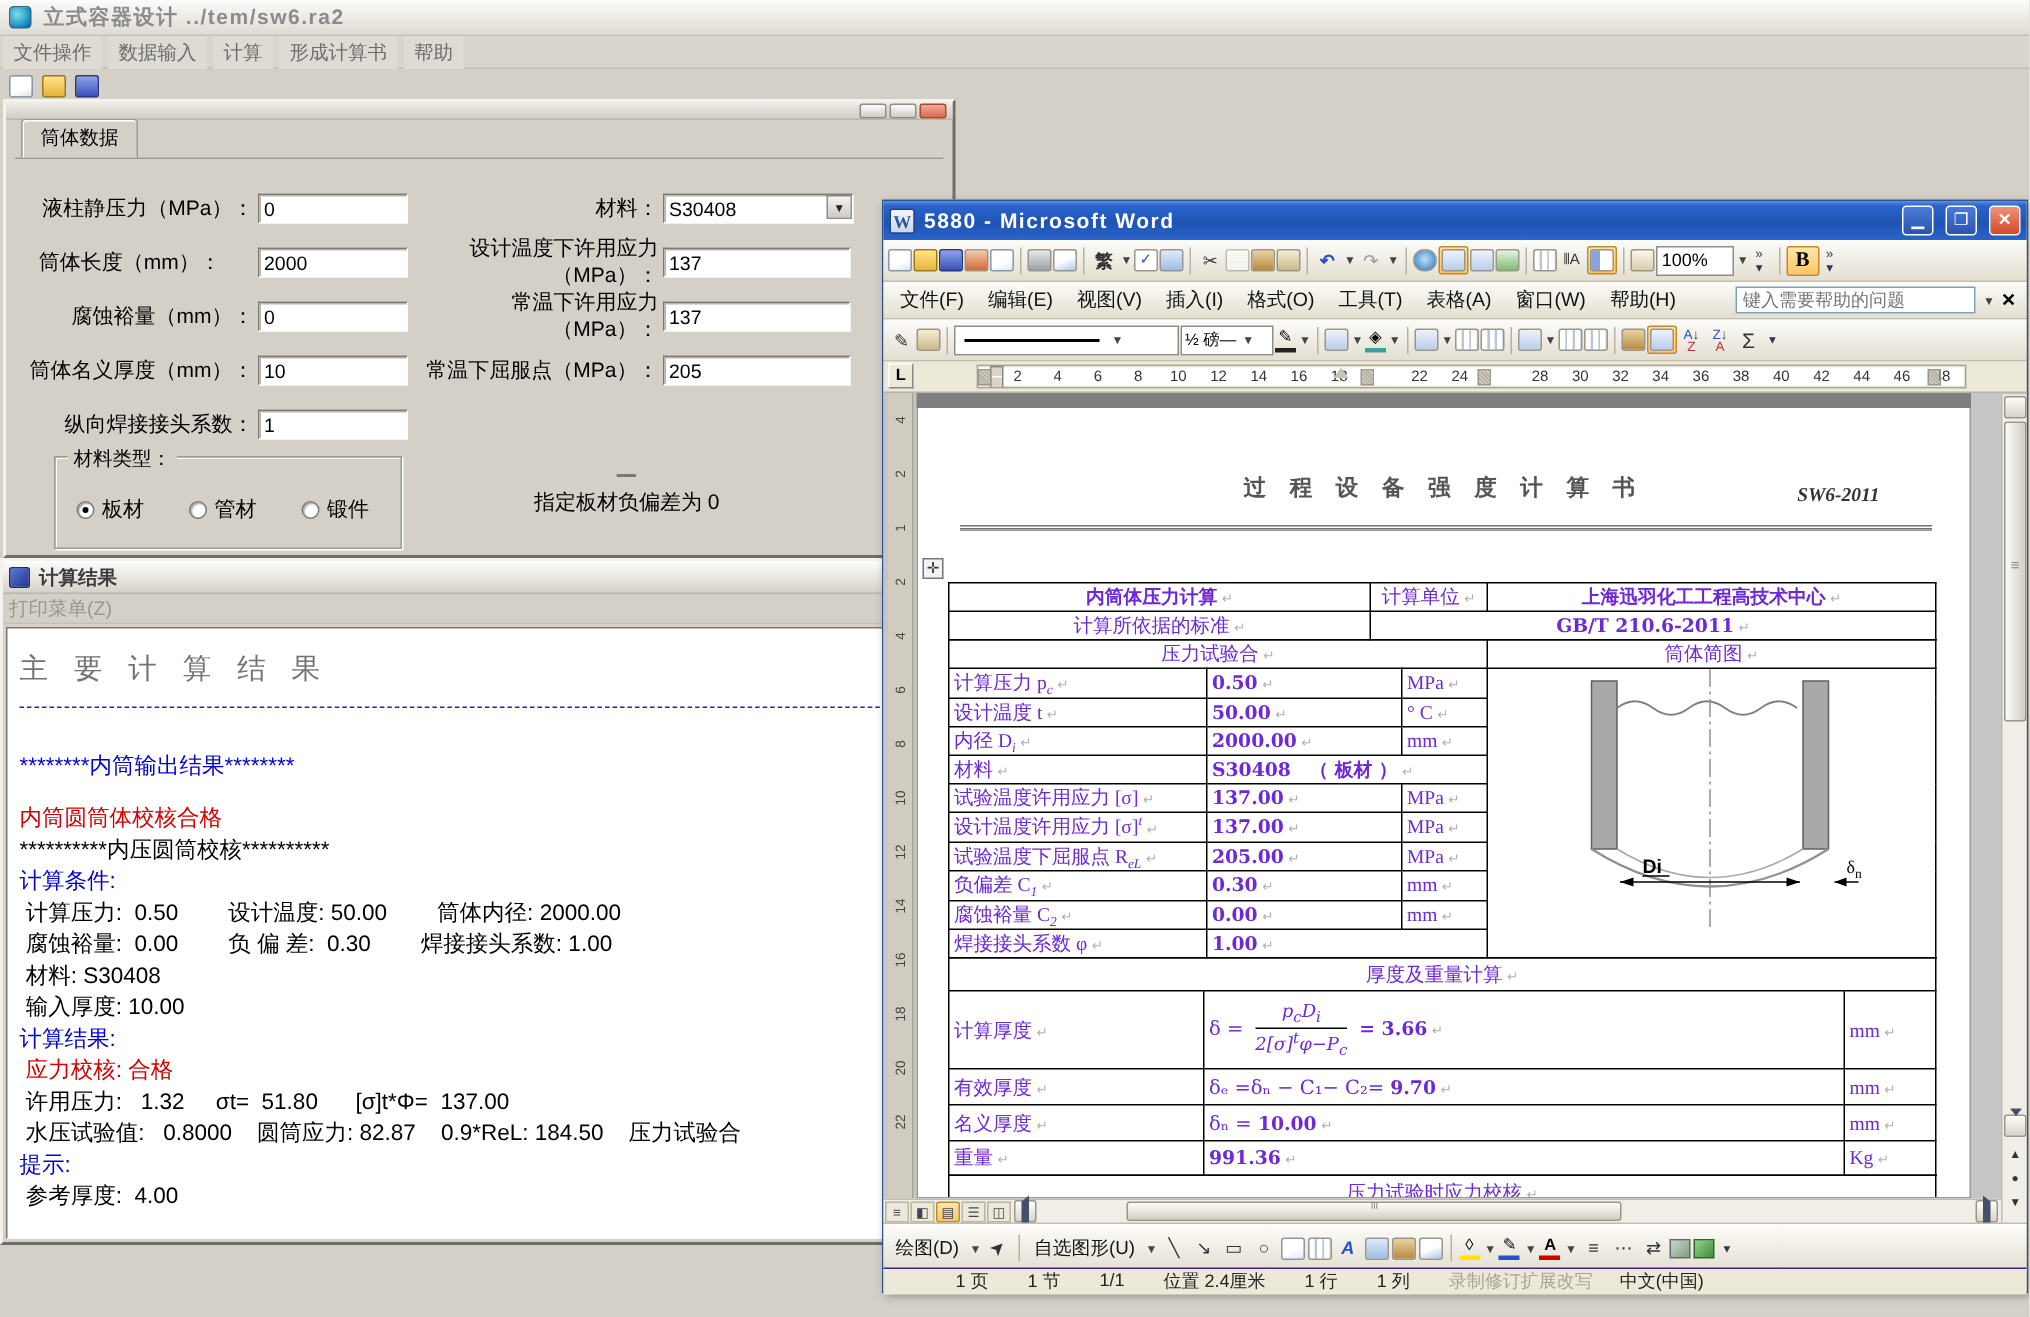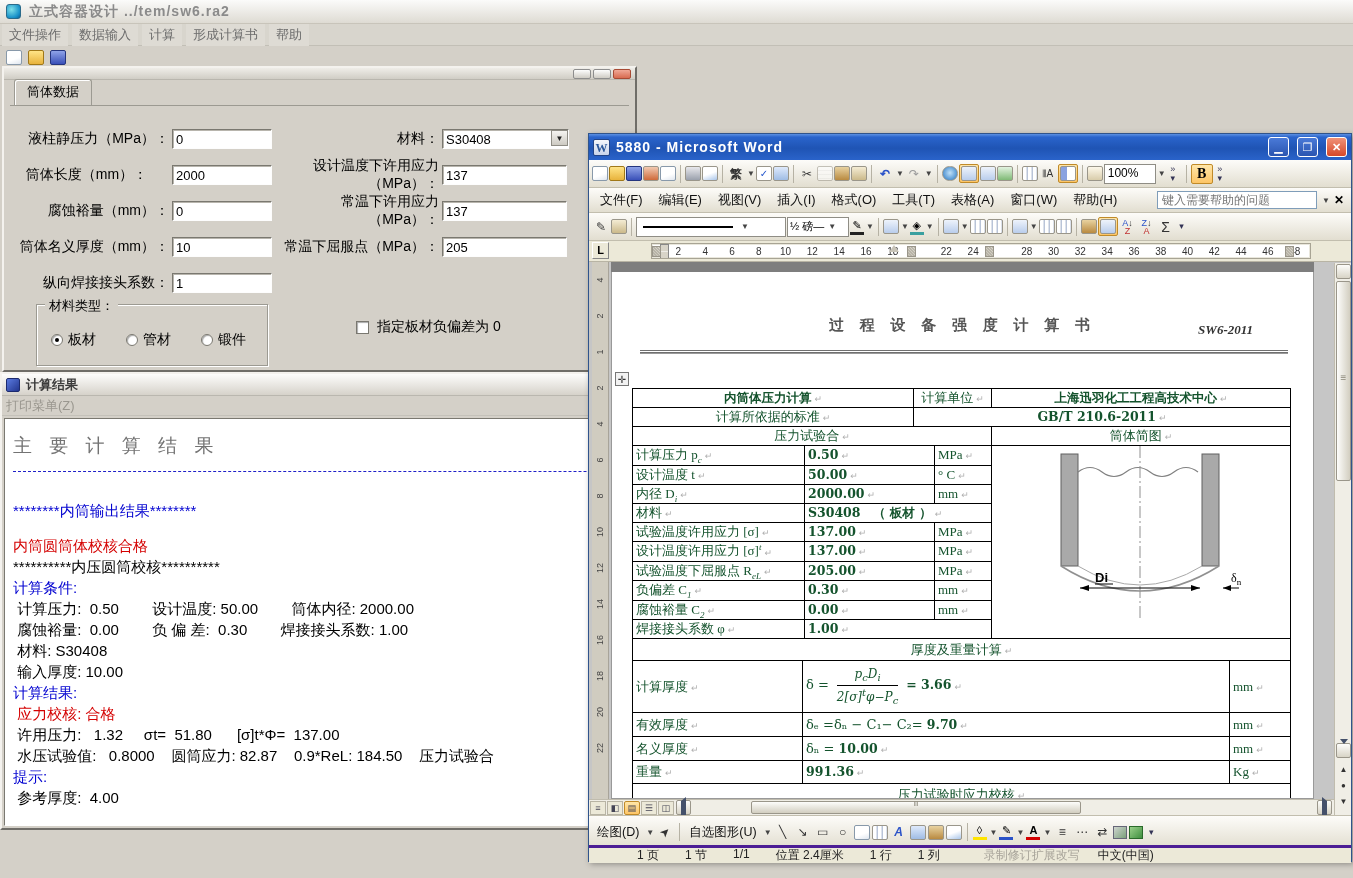--- a/index.html
+++ b/index.html
@@ -120,21 +120,21 @@
   .wdoc { position:absolute; left:0; top:128px; width:762px; height:537px; background:#c6c6c6; overflow:hidden; }
   .vruler { position:absolute; left:3px; top:0; width:17px; height:537px; background:#d0ccc0; border-right:1px solid #a8a49a; }
   .vnum { display:block; height:36px; font-size:9px; color:#444; text-align:center; line-height:36px; transform:rotate(-90deg); }
   .darkband { position:absolute; left:22px; top:0; width:703px; height:10px; background:#7e7e7e; }
   .page { position:absolute; left:22px; top:10px; width:703px; height:527px; background:#fff; border:1px solid #999; border-top:none; overflow:hidden; font-family:"Liberation Serif",serif; }
   .doc-title { position:absolute; left:0; top:44px; width:100%; text-align:center; font-size:15px; font-weight:bold; letter-spacing:6px; color:#555; }
   .doc-ver { position:absolute; right:60px; top:50px; font-size:13px; font-weight:bold; font-style:italic; color:#333; }
   .dblrule { position:absolute; left:28px; top:78px; width:648px; border-top:3px double #707070; border-bottom:1px solid #9a9a9a; height:4px; }
   .tbl-handle { position:absolute; left:3px; top:100px; width:14px; height:14px; border:1px solid #777; background:#f2f2f2; font-size:10px; line-height:13px; text-align:center; color:#333; }
   .doc-tables { position:absolute; left:20px; top:117px; width:660px; }
-  table.dt { border-collapse:collapse; table-layout:fixed; width:658px; margin-top:-1px; font-size:13px; color:#14532d; }
+  table.dt { border-collapse:collapse; table-layout:fixed; width:658px; margin-top:-1px; font-size:13px; color:#6d28d9; }
   table.dt td { border:1px solid #000; padding:0 3px; height:19px; overflow:hidden; white-space:nowrap; }
   td.c { text-align:center; }
   td.hdr { text-align:center; }
   td.val b, .dt b { font-weight:bold; font-family:"DejaVu Serif",serif; font-size:12.5px; }
   .ss { font-style:italic; font-size:9px; }
   .pm::after { content:"↵"; color:#b0b0b0; font-size:9px; margin-left:3px; }
   .diag { vertical-align:top; }
   .fcell { height:52px !important; }
   .frac { display:inline-block; vertical-align:middle; text-align:center; margin:0 8px; font-style:italic; font-family:"DejaVu Serif",serif; font-size:12px; }
   .frac .num { display:block; border-bottom:1px solid #000; padding:0 6px 1px 6px; }
@@ -153,21 +153,21 @@
   .browse { position:absolute; left:1px; width:15px; height:14px; font-size:8px; text-align:center; line-height:14px; color:#333; }
 
   
   .wbottomscroll { position:absolute; left:0; top:665px; width:745px; height:16px; background:#f0eee6; border-top:1px solid #c0bcae; display:flex; align-items:center; }
   .viewbtn { width:16px; height:14px; border:1px solid #b8b4a4; background:#ece9d8; font-size:9px; text-align:center; line-height:12px; color:#445; margin-left:1px; }
   .viewbtn.act { background:linear-gradient(180deg,#ffe6a8,#fdc566); border-color:#c08a28; }
   .hthumb { height:13px; width:330px; background:linear-gradient(180deg,#fdfdfb,#d2cec0); border:1px solid #9a968a; border-radius:2px; margin-left:60px; }
   .hthumb::after { content:"≡"; transform:rotate(90deg); display:block; width:12px; margin:0 auto; color:#8a8678; font-size:9px; }
   .wdraw { position:absolute; left:0; top:681px; width:762px; height:30px; background:linear-gradient(180deg,#fdfcf9,#e2ded0); border-top:1px solid #c2beae; display:flex; align-items:center; gap:2px; padding:16px 4px; font-size:12px; }
   .drawlbl { font-size:12.5px; color:#111; padding:2px 4px; }
-  .wstatus { position:absolute; left:0; top:711px; width:762px; height:18px; background:#ece9d8; border-top:3px solid #4c1d95;
+  .wstatus { position:absolute; left:0; top:711px; width:762px; height:18px; background:#ece9d8; border-top:1px solid #4c1d95;
     display:flex; align-items:center; font-size:12px; color:#222; gap:26px; padding-left:48px; }
   .st {} .std { color:#a8a49a; margin-right:-14px; }
   .stlang { margin-left:6px; }
 
   .shape3d { width:14px; height:13px; background:linear-gradient(135deg,#9ad08a,#3f8f3f); border:1px solid #2a6a2a; }
   .shadowbox { width:14px; height:13px; background:linear-gradient(135deg,#cfd4cf,#7aa07a); border:1px solid #667; }
 </style>
 </head>
 <body>
 
@@ -244,21 +244,21 @@
         <span class="radio">
             <span class="radio-dot"></span>
             <span>管材</span>
           </span>
         <span class="radio">
             <span class="radio-dot"></span>
             <span>锻件</span>
           </span>
       </div>
     </div>
-    <div class="frow" style="left:352px;top:248px;gap:8px;">
+    <div class="frow" style="left:352px;top:248px;gap:8px;flex-direction:column;">
       <span class="cb"></span>
       <span style="font-size:14px;">指定板材负偏差为 0</span>
     </div>
   </div>
 
   <div id="resultwin">
     <div class="res-titlebar">
       <span class="res-ico"></span>
       <span class="res-title">计算结果</span>
     </div>
@@ -671,21 +671,21 @@
 
     <div class="wstatus">
       <span style="display:flex;gap:26px;">
           <span class="st">1 页</span>
           <span class="st">1 节</span>
           <span class="st">1/1</span>
           <span class="st">位置 2.4厘米</span>
           <span class="st">1 行</span>
           <span class="st">1 列</span>
         </span>
-      <span style="display:flex;gap:14px;margin-left:18px;">
+      <span style="display:flex;gap:14px;margin-left:0;">
           <span class="std">录制</span>
           <span class="std">修订</span>
           <span class="std">扩展</span>
           <span class="std">改写</span>
         </span>
       <span class="stlang">中文(中国)</span>
     </div>
   </div>
 
 </div>

